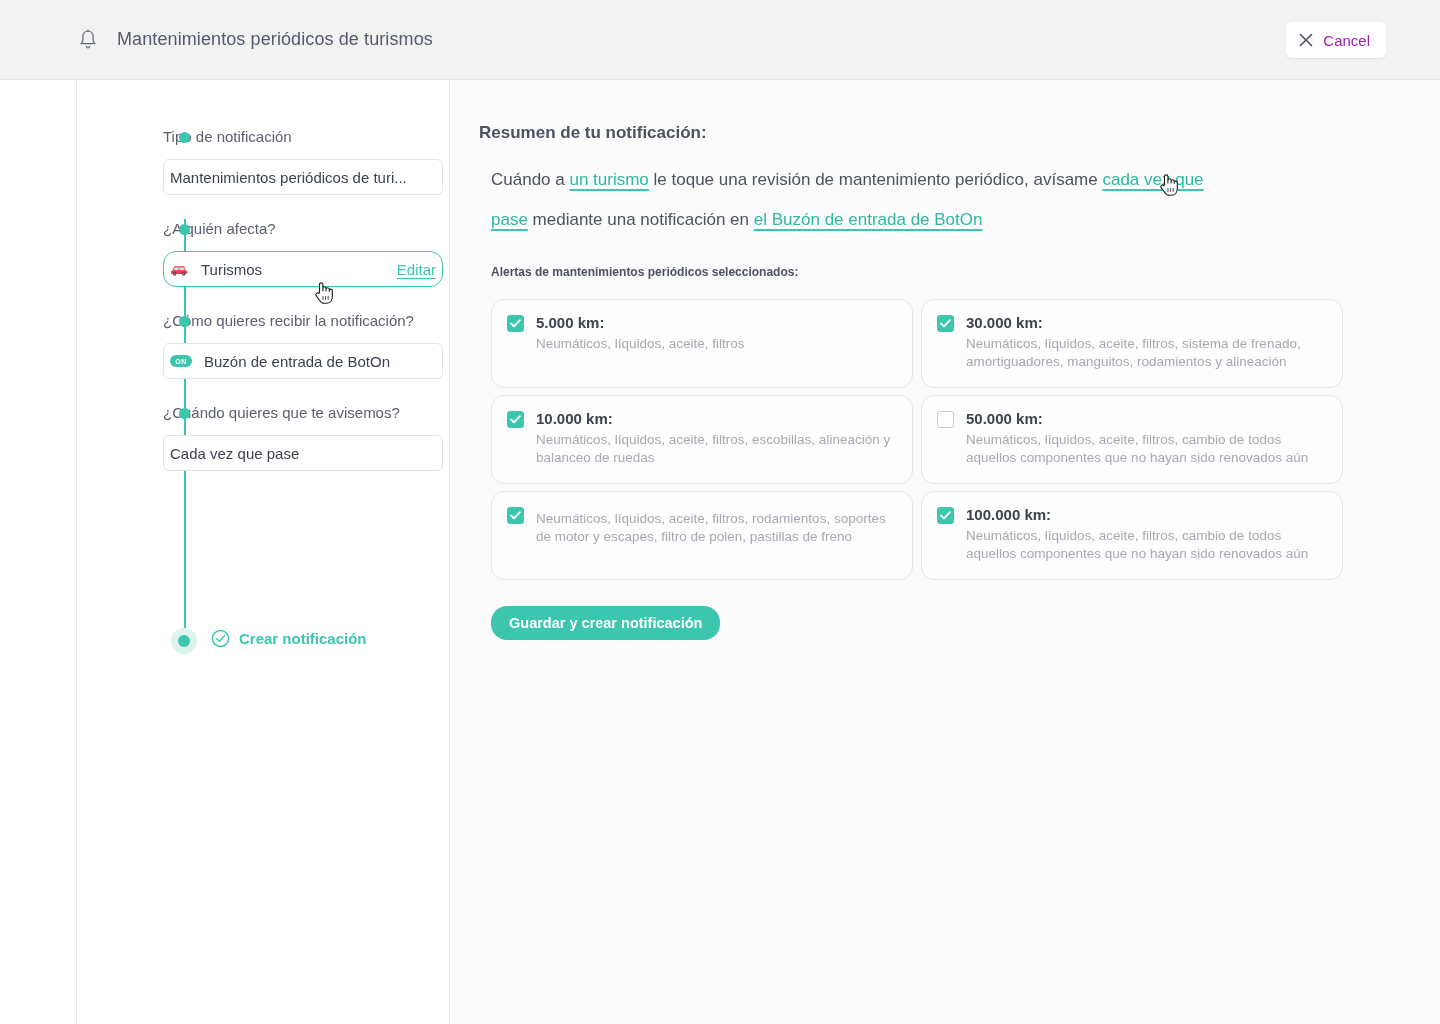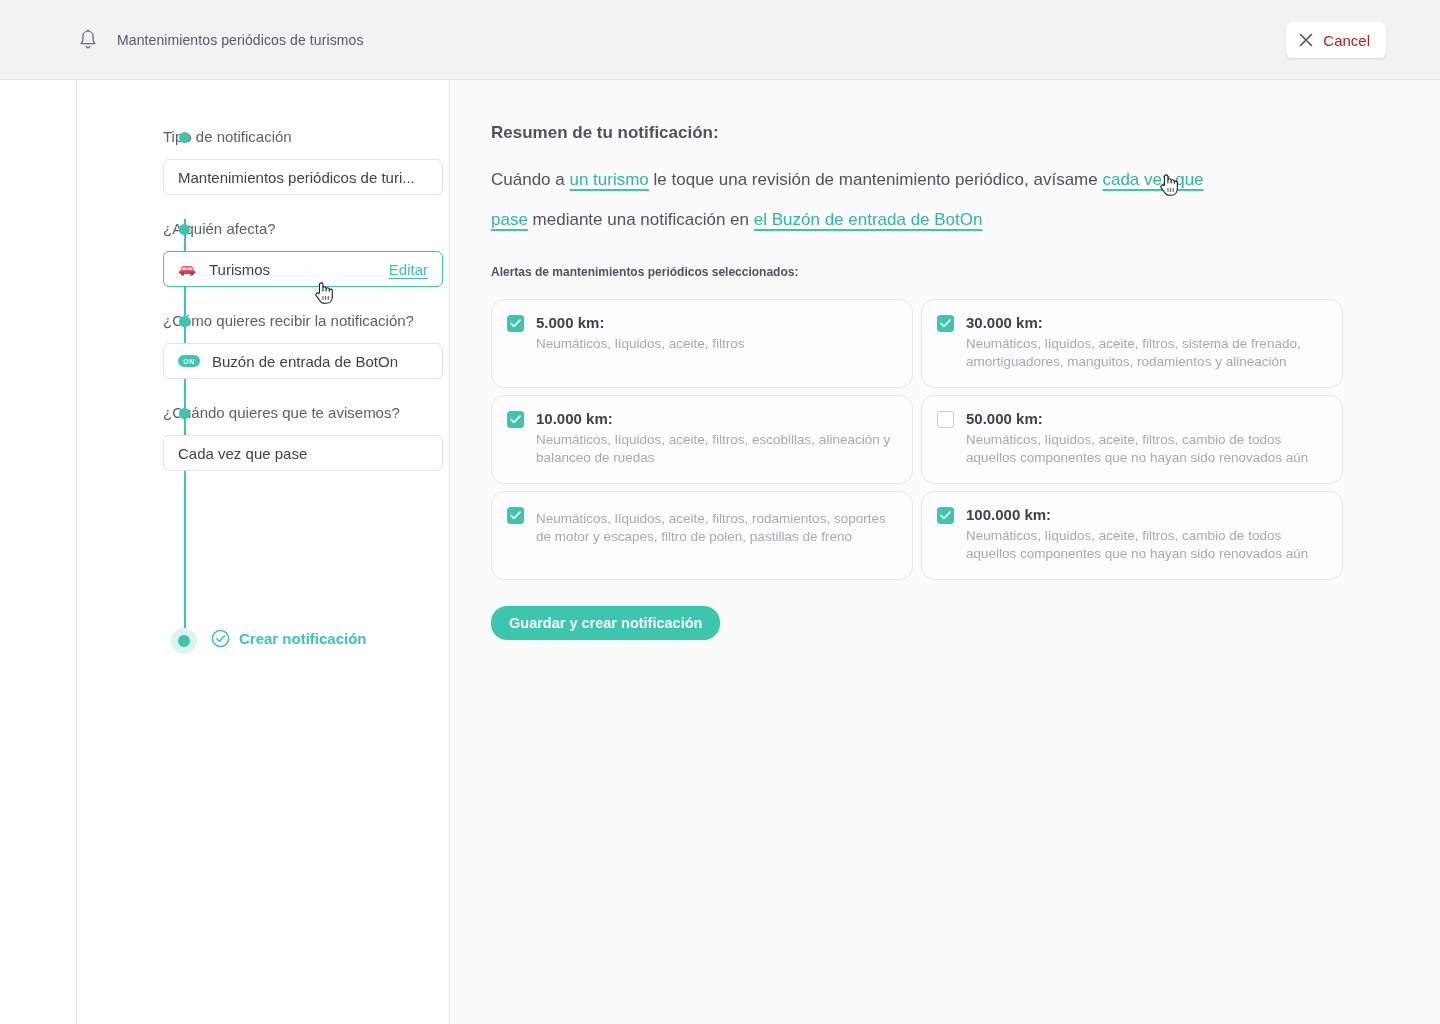--- a/index.html
+++ b/index.html
@@ -18,29 +18,29 @@
     background: #f2f2f2;
     border-bottom: 1px solid #e4e4e6;
     display: flex; align-items: center;
   }
   #bell-wrap {
     margin-left: 74px; width: 28px; height: 28px;
     display: flex; align-items: center; justify-content: center;
   }
   #app-title {
     margin-left: 15px;
-    font-size: 14px; color: #545a6d; letter-spacing: .1px;
+    font-size: 18px; color: #545a6d; letter-spacing: .1px;
   }
   #cancel-btn {
     position: absolute; right: 54px; top: 22px;
     height: 36px; padding: 0 16px 0 13px;
     background: #ffffff; border: none; border-radius: 6px;
     box-shadow: 0 1px 2px rgba(0,0,0,.10);
     display: flex; align-items: center; gap: 10px;
-    font-size: 15px; color: #b91c1c; cursor: pointer;
+    font-size: 15px; color: #a21caf; cursor: pointer;
     font-family: "Liberation Sans", sans-serif;
   }
 
   
   #left-panel {
     position: absolute; left: 76px; top: 80px;
     width: 374px; height: 944px;
     background: #ffffff;
     border-left: 1px solid #e8e8ea;
     border-right: 1px solid #e8e8ea;
@@ -62,25 +62,25 @@
     position: absolute; left: 71px; width: 11px; height: 11px;
     border-radius: 50%; background: #3cc6ad;
   }
   .step-label {
     font-size: 15px; color: #5b5f6e; line-height: 18px;
   }
   .step-field {
     margin-top: 13px; width: 280px; height: 36px;
     border: 1px solid #e3e3e5; border-radius: 6px;
     background: #ffffff;
-    display: flex; align-items: center; padding: 0 14px;
+    display: flex; align-items: center; padding: 0 6px;
     font-size: 15px; color: #3d4251;
     white-space: nowrap; overflow: hidden;
   }
-  .step-field.active { border-color: #3cc6ad; }
+  .step-field.active { border-color: #3cc6ad; border-radius: 13px; }
   .step-spacer { height: 25px; }
   .field-icon { margin-right: 12px; display: flex; align-items: center; }
   .edit-link {
     margin-left: auto; color: #3cc6ad; font-size: 15px;
     text-decoration: underline; text-underline-offset: 3px; cursor: pointer;
   }
   .on-badge {
     width: 22px; height: 12px; border-radius: 6px; background: #3cc6ad;
     color: #ffffff; font-size: 7px; font-weight: bold;
     display: flex; align-items: center; justify-content: center;
@@ -103,21 +103,21 @@
     width: 12px; height: 12px; border-radius: 50%; background: #3cc6ad;
   }
   #final-row {
     position: absolute; left: 134px; top: 549px;
     display: flex; align-items: center; gap: 9px;
     color: #3cc6ad; font-size: 15px; font-weight: bold; justify-content: space-between;
   }
 
   
   #summary-title {
-    position: absolute; left: 491px; top: 123px;
+    position: absolute; left: 479px; top: 123px;
     font-size: 17px; font-weight: bold; color: #4d5262;
   }
   #summary-text {
     position: absolute; left: 491px; top: 160px;
     width: 745px;
     font-size: 17px; color: #4d5262; line-height: 40px;
   }
   #summary-text a {
     color: #2fb7a0; text-decoration: underline;
     text-decoration-color: #3cc6ad; text-underline-offset: 4px;

